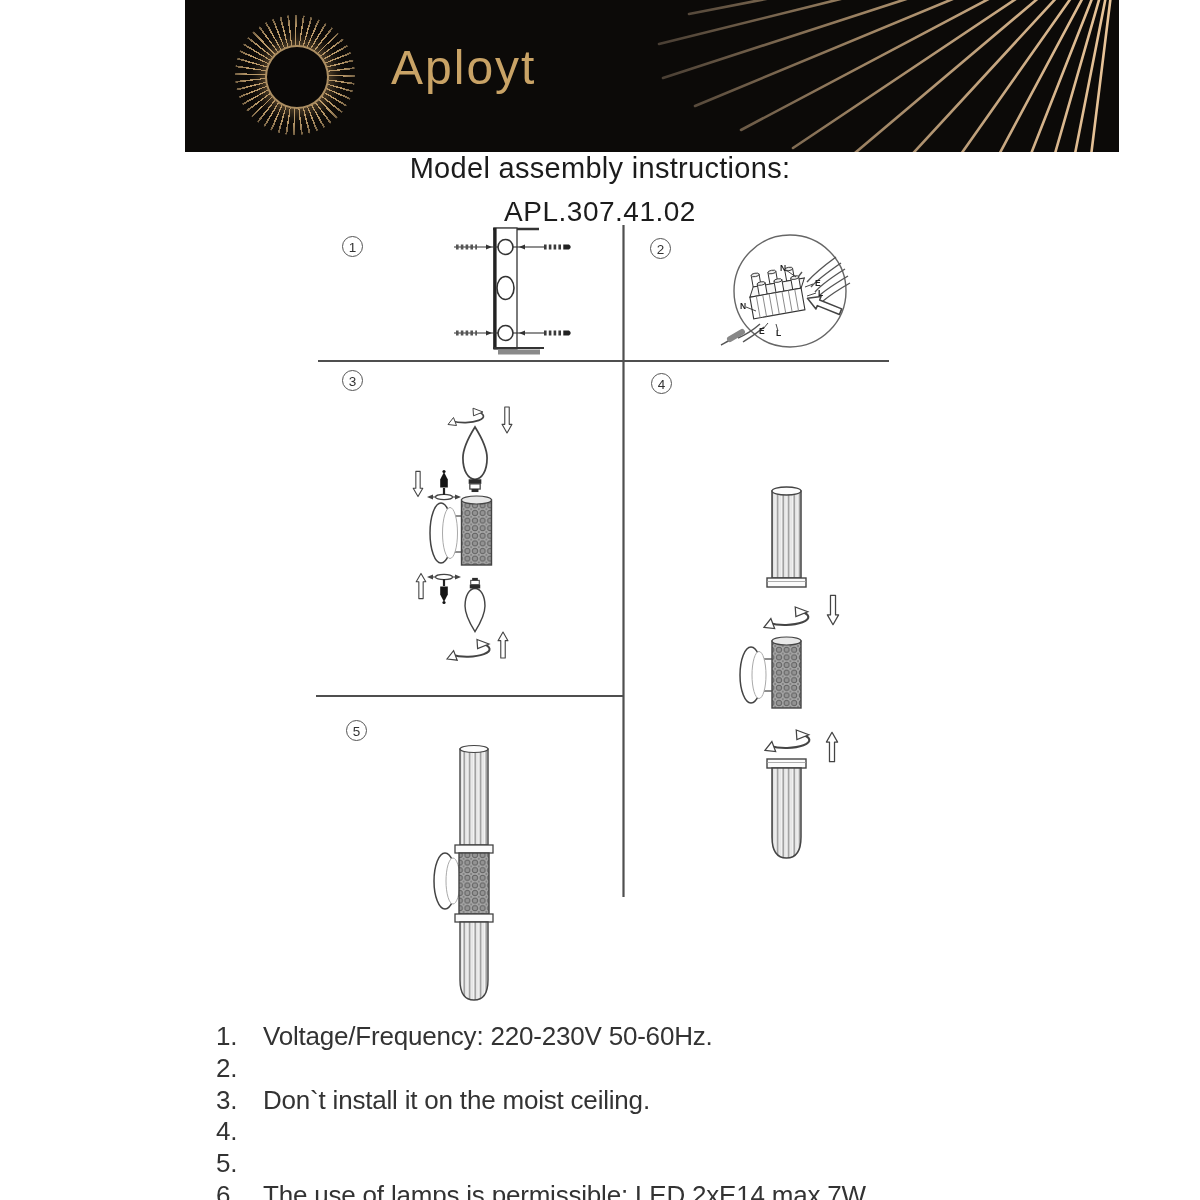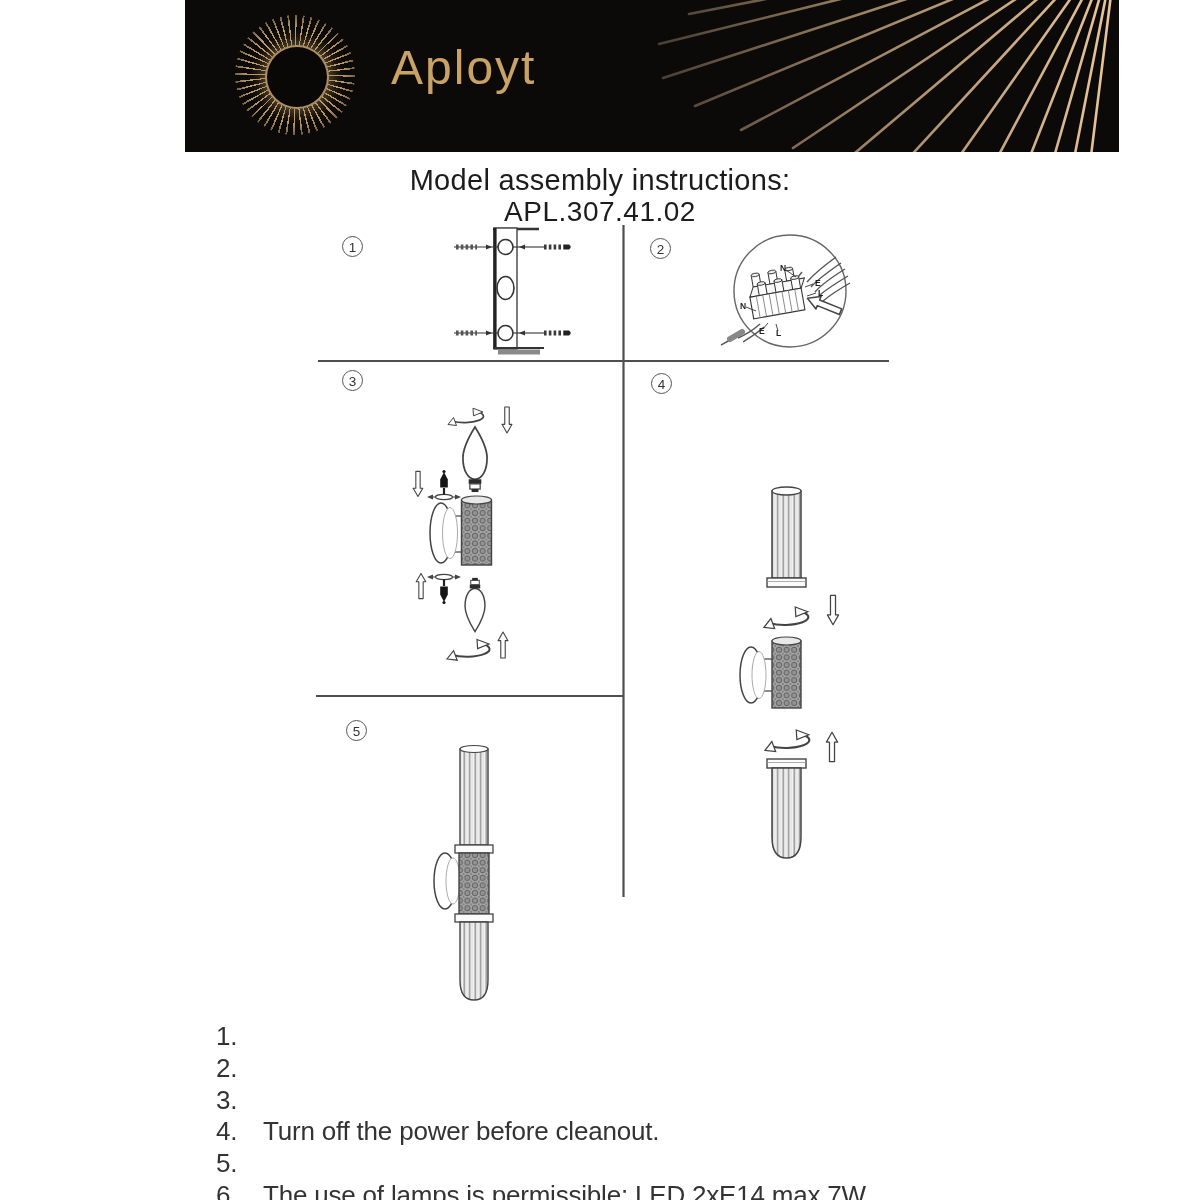--- a/index.html
+++ b/index.html
@@ -13,21 +13,21 @@
   .burst{position:absolute;inset:0;border-radius:50%;
     background:repeating-conic-gradient(rgba(196,162,112,.95) 0deg 1.8deg, rgba(12,10,8,0) 1.8deg 7.5deg);}
   .burst-fade{position:absolute;inset:-2px;border-radius:50%;
     background:radial-gradient(circle, rgba(12,10,8,0) 0 54%, rgba(12,10,8,.78) 82%, #0c0a08 97%);}
   .burst-core{position:absolute;left:30px;top:30px;width:60px;height:60px;border-radius:50%;
     background:#0a0807;border:2px solid rgba(212,176,121,.8);box-shadow:0 0 14px 4px rgba(185,148,95,.5);}
   .brand{position:absolute;left:206px;top:40px;font-size:48px;font-weight:400;color:#c9a366;letter-spacing:2px;}
   .rays{position:absolute;right:0;top:0;}
   
   .title1,.title2{position:absolute;left:0;width:1200px;text-align:center;color:#1c1c1c;}
-  .title1{top:164px;font-size:29px;letter-spacing:.3px;}
+  .title1{top:152px;font-size:29px;letter-spacing:.3px;}
   .title2{top:196px;font-size:28px;letter-spacing:.5px;}
   
   .step-circle{position:absolute;width:21px;height:21px;border:1.4px solid #555;border-radius:50%;
     color:#333;font-size:13.5px;line-height:21px;text-align:center;box-sizing:border-box;background:#fff;}
   
   .diagram{position:absolute;left:0;top:0;}
   
   .instructions{position:absolute;left:216px;top:1021px;margin:0;padding:0;list-style:none;}
   .instructions li{display:flex;line-height:31.8px;font-size:26px;color:#333;letter-spacing:-.2px;}
   .instructions .num{width:47px;flex:0 0 47px;}
@@ -275,30 +275,31 @@
       <rect x="455" y="845" width="38" height="8" fill="#fbfbfb" stroke="#444" stroke-width="1.3"></rect>
       <rect x="459" y="853" width="30" height="61" fill="url(#crystal)" stroke="#444" stroke-width="1.4"></rect>
       <rect x="455" y="914" width="38" height="8" fill="#fbfbfb" stroke="#444" stroke-width="1.3"></rect>
       <path d="M460,922 L488,922 L488,980 Q488,1000 474,1000 Q460,1000 460,980 Z" fill="url(#ribs)" stroke="#444" stroke-width="1.4"></path>
     </g>
   </svg>
 
   <ol class="instructions">
     <li>
       <span class="num">1.</span>
+      <span class="txt">Voltage/Frequency: 220-230V 50-60Hz.</span>
     </li>
     <li>
       <span class="num">2.</span>
     </li>
     <li>
       <span class="num">3.</span>
+      <span class="txt">Don`t install it on the moist ceiling.</span>
     </li>
     <li>
       <span class="num">4.</span>
-      <span class="txt">Turn off the power before cleanout.</span>
     </li>
     <li>
       <span class="num">5.</span>
     </li>
     <li>
       <span class="num">6.</span>
       <span class="txt">The use of lamps is permissible: LED 2xE14 max 7W.</span>
     </li>
   </ol>
 

